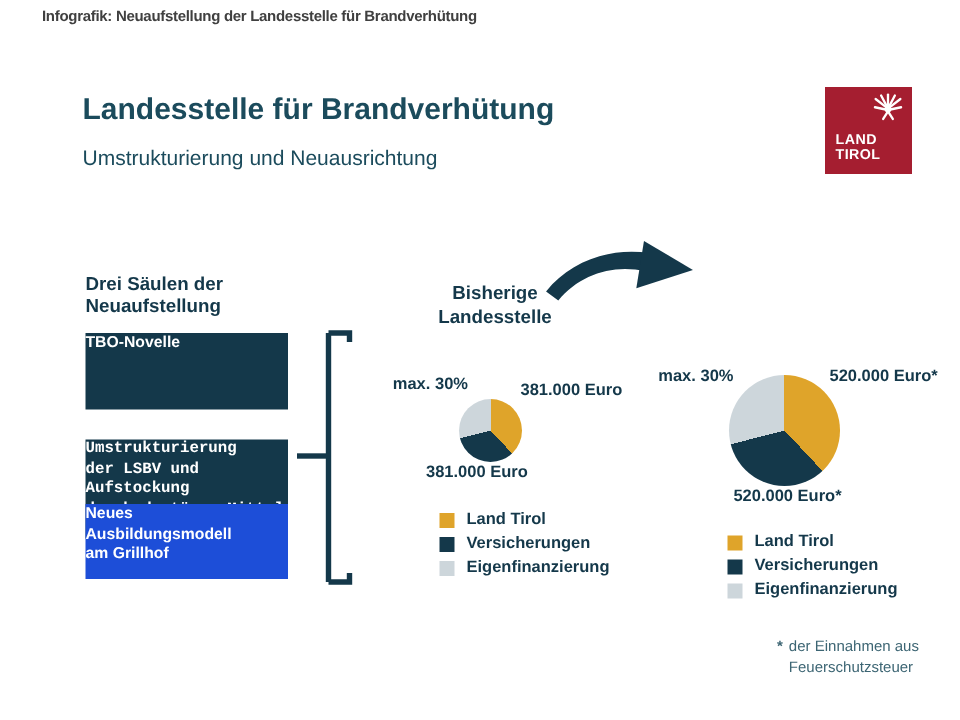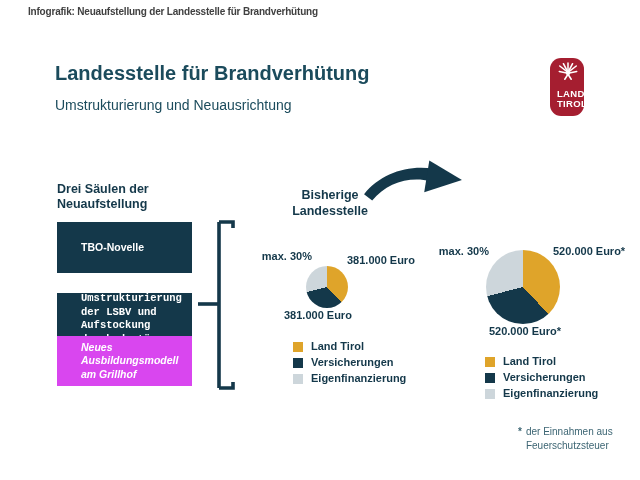--- a/index.html
+++ b/index.html
@@ -6,27 +6,27 @@
   #stage{
     position:relative;width:640px;height:480px;background:#ffffff;overflow:hidden;
     font-family:"Liberation Sans",sans-serif;
     color:var(--navy,#14384a);
   }
   .abs{position:absolute;}
   .page-title{left:28px;top:6px;font-size:10px;font-weight:700;color:#404040;letter-spacing:-0.2px;}
   .hdr-title{left:55px;top:62px;font-size:20px;font-weight:700;color:var(--heading_teal);}
   .hdr-sub{left:55px;top:97px;font-size:14px;color:var(--heading_teal);}
 
-  .logo{left:550px;top:58px;width:34px;height:58px;border-radius:11px;}
+  .logo{left:550px;top:58px;width:58px;height:58px;}
   .logo .eagle{position:absolute;right:5px;top:4px;width:22px;height:19px;color:#fff;}
   .logo .logo-text{position:absolute;left:7px;bottom:6px;color:#fff;font-size:9.5px;font-weight:600;line-height:1.12;letter-spacing:0.3px;}
 
   .pillars-heading{left:57px;top:182px;font-size:12.5px;font-weight:700;line-height:1.22;}
-  .pillar{left:57px;width:135px;display:flex;flex-direction:column;justify-content:center;
-          padding-left:24px;box-sizing:border-box;color:#fff;font-size:10.5px;font-weight:700;line-height:1.3;}
+  .pillar{left:57px;width:135px;display:flex;flex-direction:column;justify-content:flex-start;
+          padding-left:0;box-sizing:border-box;color:#fff;font-size:10.5px;font-weight:700;line-height:1.3;}
   .pillar-1{top:222px;height:51px;}
   .pillar-2{top:293px;height:66px;font-family:Liberation Mono, monospace;}
   .pillar-3{top:336px;height:50px;}
 
   .bracket{left:196px;top:214px;width:44px;height:182px;color:var(--navy);}
   .arrow{left:362px;top:160px;width:102px;height:42px;color:var(--navy);}
 
   .c1-title{left:266px;top:188px;width:128px;text-align:center;font-size:12.5px;font-weight:700;line-height:1.24;}
   .c2-title{left:432px;top:190px;width:180px;text-align:center;}
   .c2-title .t{font-size:13px;font-weight:700;}
@@ -91,21 +91,21 @@
   </div>
 
   <div class="abs pillar pillar-1" style="background: rgb(20, 56, 74);">
     <div>TBO-Novelle</div>
   </div>
   <div class="abs pillar pillar-2" style="background: rgb(20, 56, 74);">
     <div>Umstrukturierung</div>
     <div>der LSBV und Aufstockung</div>
     <div>der budgetären Mittel</div>
   </div>
-  <div class="abs pillar pillar-3" style="background: #d946ef; font-style: italic;">
+  <div class="abs pillar pillar-3" style="background: #1d4ed8;">
     <div>Neues</div>
     <div>Ausbildungsmodell</div>
     <div>am Grillhof</div>
   </div>
 
   <svg class="abs bracket" viewBox="0 0 44 182">
     <g stroke="currentColor" stroke-width="3.6" fill="none">
       <path d="M23,8 L23,174"></path>
       <path d="M23,8 L37,8 L37,14"></path>
       <path d="M23,174 L37,174 L37,168"></path>

